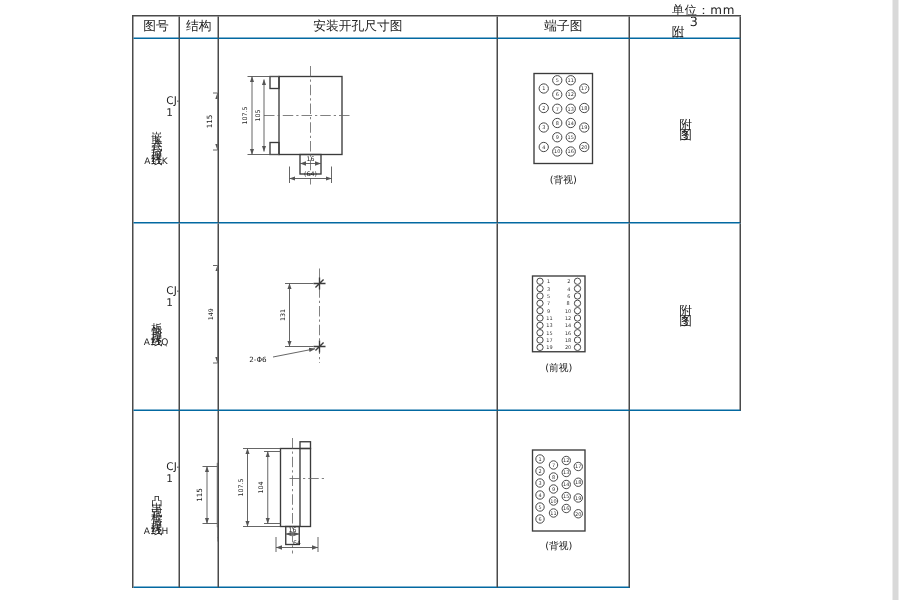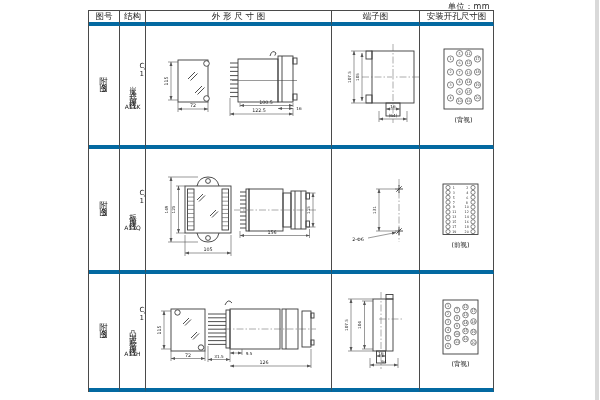--- a/index.html
+++ b/index.html
@@ -4,21 +4,21 @@
 <style>
   html,body{margin:0;padding:0;}
   body{width:600px;height:400px;background:#fff;position:relative;overflow:hidden;
        font-family:"DejaVu Sans",sans-serif;color:#222;}
   .edge-right{position:absolute;left:595px;top:0;width:4px;height:400px;background:#d9d9d9;}
   .unit{position:absolute;left:448px;top:1px;font-size:8px;letter-spacing:.5px;}
   .tbl{position:absolute;left:88px;top:10px;display:grid;
        grid-template-columns:31px 26px 186px 88px 74px;
        grid-template-rows:15px 123px 125px 118px;
        border-top:1px solid #4a4a4a;border-left:1px solid #4a4a4a;background:#fff;}
-  .cell{border-right:1px solid #4a4a4a;border-bottom:4px solid #0369a1;
+  .cell{border-right:1px solid #4a4a4a;border-bottom:1px solid #0369a1;
         display:flex;align-items:center;justify-content:center;overflow:hidden;}
   .hcell{font-size:8.5px;white-space:pre;}
   .drawcell{display:block;padding:0;}
   .figtext{writing-mode:vertical-lr;text-orientation:upright;font-size:8.5px;letter-spacing:7px;}
   .structcell{flex-direction:column;}
   .model{font-size:7px;margin-bottom:2px;padding-left:23px;}
   .structchars{writing-mode:vertical-lr;text-orientation:upright;font-size:7.5px;letter-spacing:3px;}
   .code{font-size:6px;margin-top:5px;}
   svg{display:block;}
   .oln{stroke:#3b3b3b;stroke-width:.9;fill:none;}
@@ -42,23 +42,22 @@
   </defs>
 </svg>
 
 <div class="unit">单位：mm</div>
 <div class="edge-right"></div>
 
 <div class="tbl">
 
   <div class="cell hcell">图号</div>
   <div class="cell hcell">结构</div>
-  <div class="cell hcell">外 形 尺 寸 图</div>
+  <div class="cell hcell">安装开孔尺寸图</div>
   <div class="cell hcell">端子图</div>
-  <div class="cell hcell">安装开孔尺寸图</div>
 
   <div class="cell">
     <div class="figtext">附图3</div>
   </div>
   <div class="cell structcell">
     <div class="model">CJ-1</div>
     <div class="structchars">嵌入式后接线</div>
     <div class="code">A11K</div>
   </div>
   <div class="cell drawcell">

